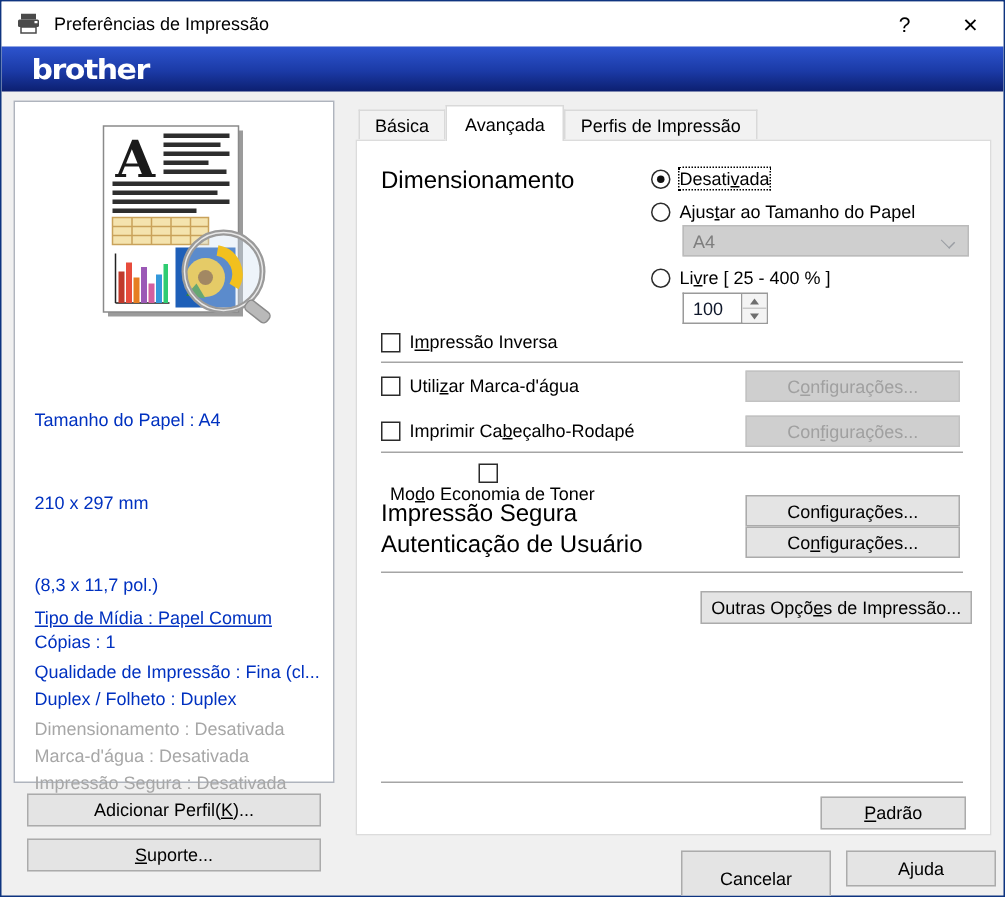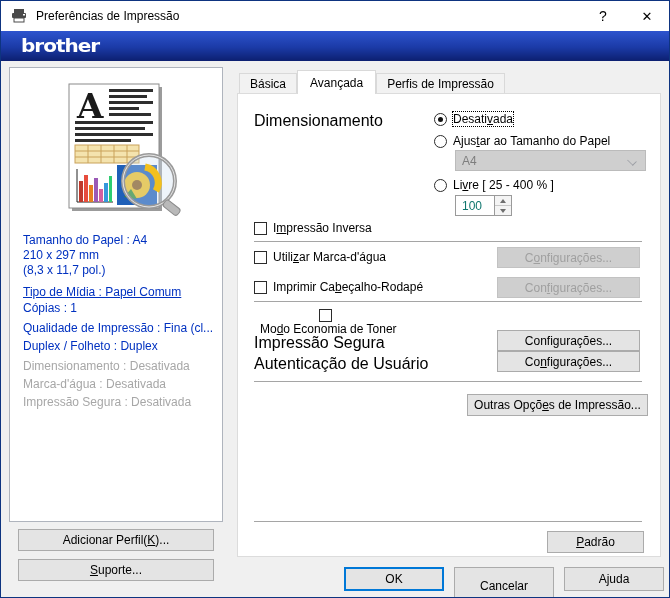--- a/index.html
+++ b/index.html
@@ -19,21 +19,21 @@
   .brandbar{position:absolute;left:0;top:30px;width:668px;height:30px;
     background:linear-gradient(180deg,#2D54CE 0%,#1B3AA6 55%,#0C1F70 100%);
     display:flex;align-items:center;}
   .brandlogo{margin-left:20px;color:#fff;font-family:"DejaVu Sans",sans-serif;
     font-weight:bold;font-size:20px;letter-spacing:-1px;transform:scaleY(.92);}
   
   .sidebar{position:absolute;left:8px;top:66px;width:214px;height:455px;background:#fff;border:1px solid #AFB4BD;}
   .preview{position:absolute;left:31px;top:13px;}
   .info{position:absolute;left:13px;top:165px;width:196px;}
   .info .line{white-space:nowrap;overflow:hidden;line-height:15px;font-size:12px;}
-  .info .blue{color:#0031C0;}
+  .info .blue{color:#0031C0;margin-top:40px;}
   .info .dim{color:#A7A7A7;}
   
   .btn{position:absolute;background:#E4E4E4;border:1px solid #ABABAB;
     display:flex;align-items:center;justify-content:center;font-size:12px;cursor:default;}
   .btn.disabled{background:#CFCFCF;border-color:#C2C2C2;color:#A0A0A0;}
   .btn.default{border:2px solid #0078D7;}
   .acc{text-decoration:underline;}
   
   .tabs{position:absolute;left:238px;top:69px;height:23px;display:flex;align-items:flex-end;}
   .tab{background:#F2F2F2;border:1px solid #D9D9D9;border-bottom:none;height:20px;
@@ -53,21 +53,21 @@
   .separator{position:absolute;height:1px;background:#A5A5A5;}
   
   .dropdown{position:absolute;background:#CFCFCF;border:1px solid #BBBBBB;display:flex;align-items:center;cursor:default;gap:44px;}
   .dropdown .dd-value{margin-left:6px;color:#7E7E7E;flex:1;}
   .dd-chevron{width:10px;height:10px;margin-right:8px;position:relative;}
   .dd-chevron::before{content:"";position:absolute;left:1px;top:1px;width:7px;height:7px;
     border-right:1px solid #9A9DA3;border-bottom:1px solid #9A9DA3;transform:rotate(45deg) scaleY(.7);}
   
   .spinner{position:absolute;display:flex;}
   .spin-field{width:39px;height:21px;background:#fff;border:1px solid #9A9A9A;border-right:none;
-    display:flex;align-items:center;padding-left:6px;color:#0f766e;}
+    display:flex;align-items:center;padding-left:6px;color:#0f172a;}
   .spin-btns{width:18px;height:21px;border:1px solid #9A9A9A;display:flex;flex-direction:column;}
   .spin-up,.spin-down{flex:1;display:flex;align-items:center;justify-content:center;background:#F4F4F4;}
   .spin-up{border-bottom:1px solid #C9C9C9;}
   .tri-up{width:0;height:0;border-left:3px solid transparent;border-right:3px solid transparent;border-bottom:4px solid #6E6E6E;}
   .tri-down{width:0;height:0;border-left:3px solid transparent;border-right:3px solid transparent;border-top:4px solid #6E6E6E;}
 </style>
 </head>
 <body>
 
 <div class="window">
@@ -265,23 +265,20 @@
       <span><span>Outras Opçõ</span><span class="acc">e</span><span>s de Impressão...</span></span>
     </div>
 
     <div class="separator" style="left:16px;top:427px;width:388px;"></div>
 
     <div class="btn" style="left:309px;top:437px;width:97px;height:22px;">
       <span><span></span><span class="acc">P</span><span>adrão</span></span>
     </div>
   </div>
 
-  <div class="btn default" style="left:343px;top:566px;width:100px;height:24px;">
-    <span>OK</span>
-  </div>
   <div class="btn" style="left:453px;top:566px;width:100px;height:38px;">
     <span>Cancelar</span>
   </div>
   <div class="btn" style="left:563px;top:566px;width:100px;height:24px;">
     <span><span>A</span><span class="acc">j</span><span>uda</span></span>
   </div>
 
 </div>
 
 </body></html>

